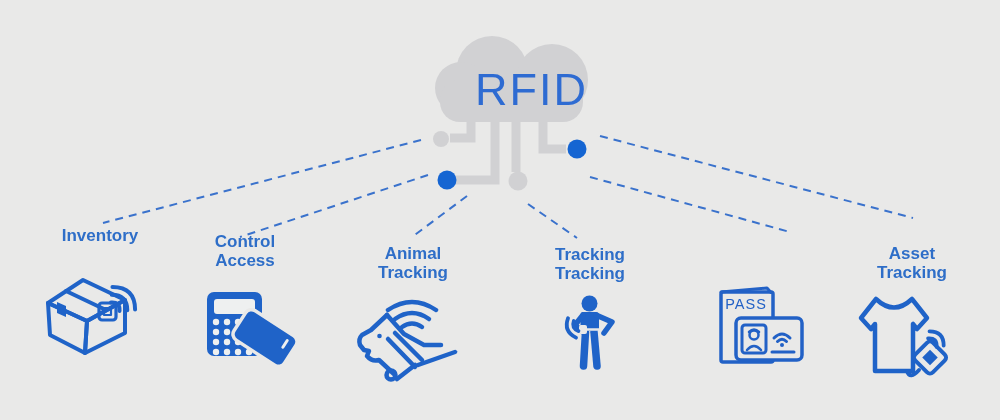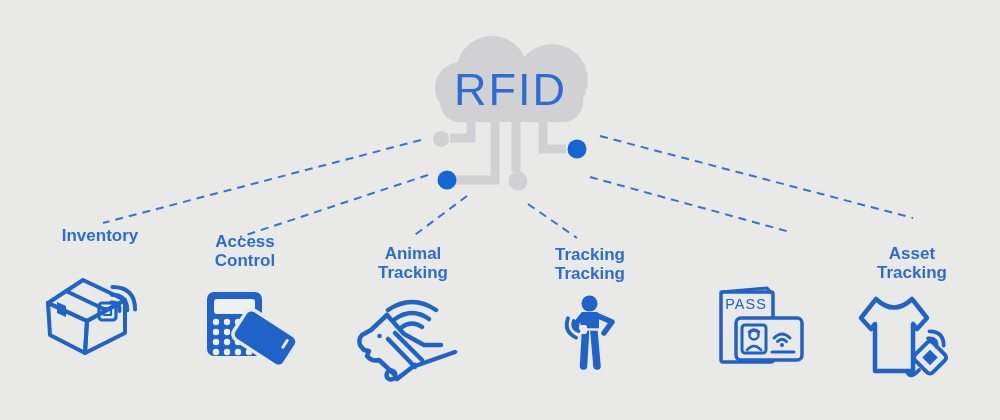--- a/index.html
+++ b/index.html
@@ -6,21 +6,21 @@
   body{
     width:1000px;height:420px;
     background:#e9e9e8;
     font-family:"Liberation Sans",sans-serif;
     position:relative;overflow:hidden;
   }
   .canvas{position:absolute;left:0;top:0;width:1000px;height:420px;}
   .bg-svg{position:absolute;left:0;top:0;}
   .rfid-label{
     position:absolute;left:433px;top:67px;width:155px;
-    text-align:center;font-size:45px;font-weight:300;
+    text-align:right;font-size:45px;font-weight:300;
     letter-spacing:2px;color:#2e6bd2;line-height:1;
   }
   .item{position:absolute;width:150px;height:170px;}
   .item-label{
     font-weight:bold;font-size:17px;line-height:1.13;
     color:#2e6ec8;text-align:center;
   }
   .item-label span{display:block;}
   .item-icon{position:absolute;}
   
@@ -86,22 +86,22 @@
       <g transform="translate(88,24) rotate(45)" stroke="#1f63c8" stroke-width="4" fill="none" stroke-linecap="round">
         <path d="M-16,6 Q0,-10 16,6"></path>
         <path d="M-11,12 Q0,1 11,12"></path>
         <path d="M-6,18 Q0,11 6,18"></path>
       </g>
     </svg>
   </div>
 
   <div class="item" id="item-1">
     <div class="item-label">
+      <span>Control</span>
       <span>Access</span>
-      <span>Control</span>
     </div>
     <svg class="item-icon" width="110" height="100" viewBox="0 0 110 100">
       <rect x="12" y="6" width="55" height="64" rx="7" fill="#1f63c8"></rect>
       <rect x="19" y="13" width="41" height="15" rx="3" fill="#eef0f0"></rect>
       <g fill="#eef0f0">
         <circle cx="21" cy="36" r="3.2"></circle>
           <circle cx="32" cy="36" r="3.2"></circle>
           <circle cx="43" cy="36" r="3.2"></circle>
           <circle cx="54" cy="36" r="3.2"></circle>
         <circle cx="21" cy="46" r="3.2"></circle>

